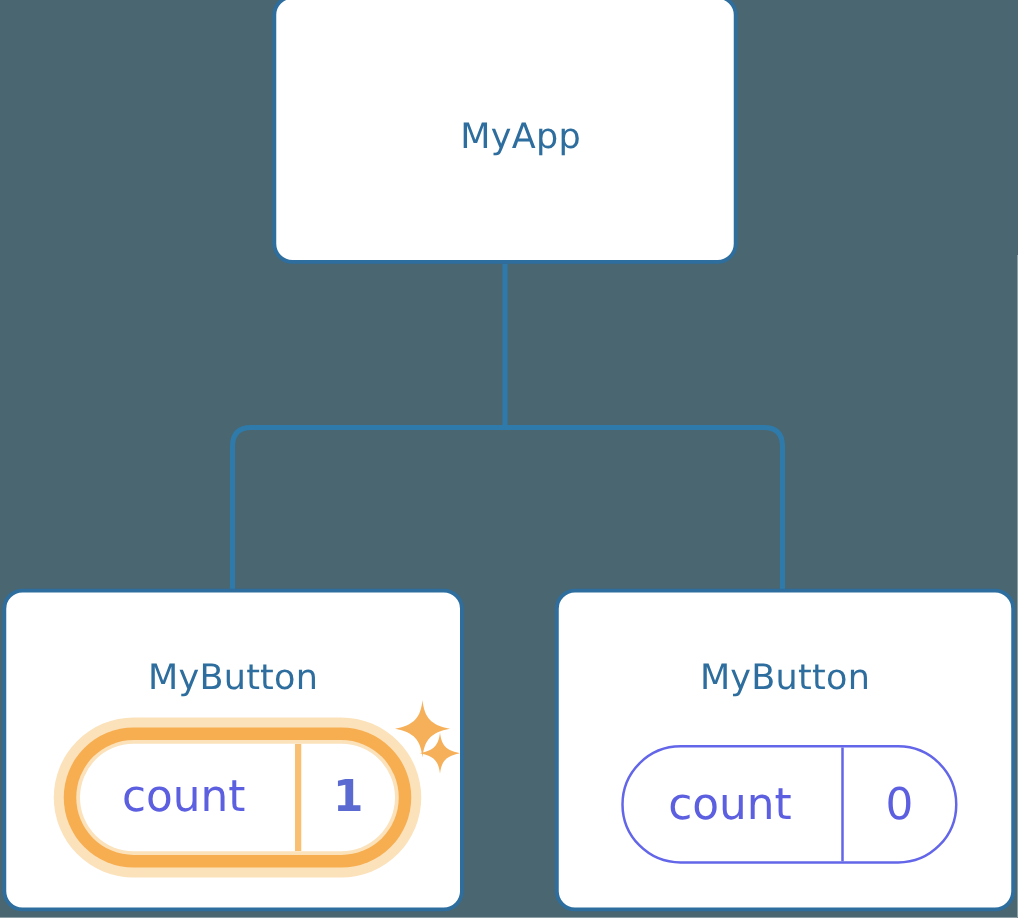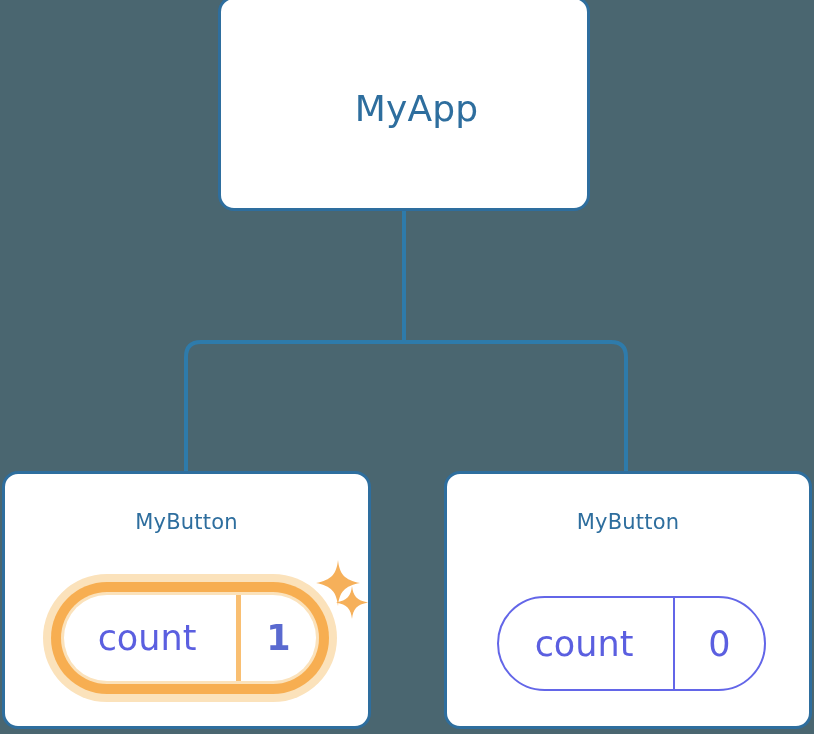--- a/index.html
+++ b/index.html
@@ -69,29 +69,29 @@
     right: 0;
     text-align: center;
     color: #2e6e9e;
     font-weight: 400;
     letter-spacing: 0.2px;
     white-space: nowrap;
   }
 
   .node-root .node-title {
     top: 88px;
-    font-size: 36px;
+    font-size: 28px;
     line-height: 44px;
     margin-left: 25px;
   }
 
   .node-child-left .node-title,
   .node-child-right .node-title {
-    top: 28px;
-    font-size: 21px;
+    top: 48px;
+    font-size: 28px;
     line-height: 40px;
     text-align: center;
   }
 
   
   .pill {
     position: absolute;
     box-sizing: border-box;
     display: flex;
     align-items: stretch;

